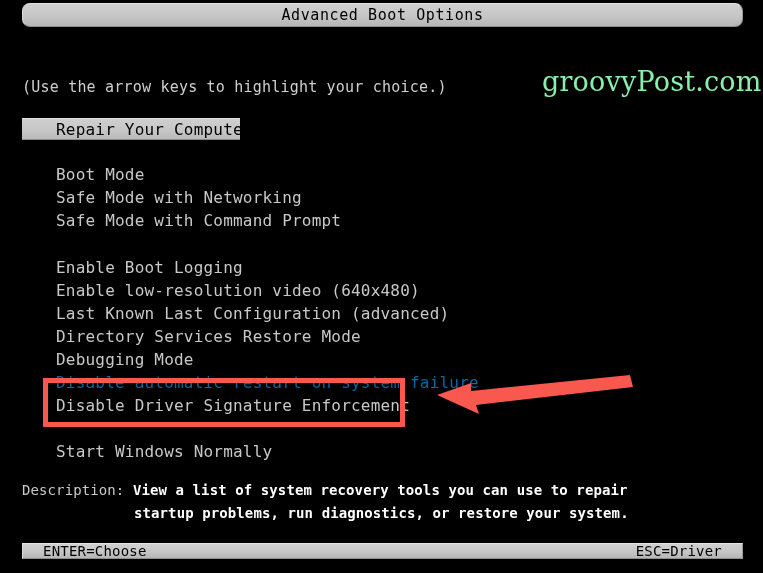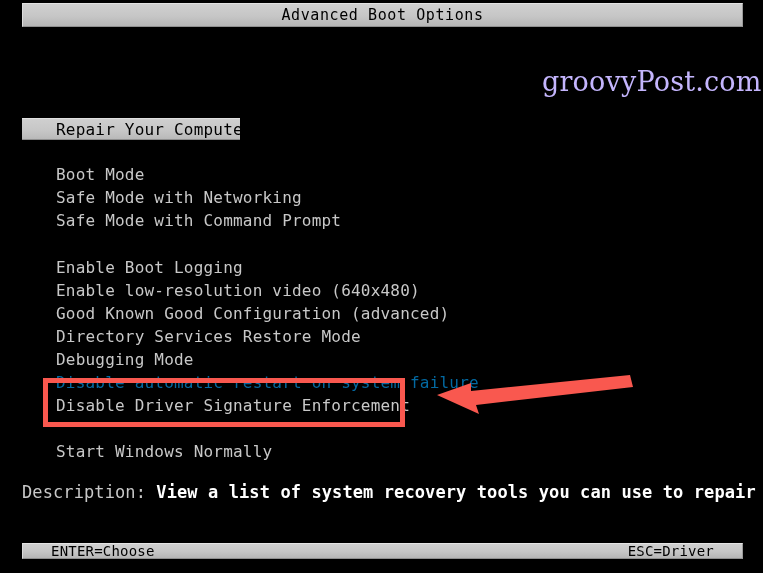--- a/index.html
+++ b/index.html
@@ -25,20 +25,21 @@
     height: 24px;
     background: linear-gradient(to bottom, #d0d0d0 0%, #c6c6c6 55%, #b6b6b6 100%);
     border-top: 1px solid #e2e2e2;
     border-left: 1px solid #dcdcdc;
     border-bottom: 1px solid #8f8f8f;
     border-right: 1px solid #9a9a9a;
     box-sizing: border-box;
     display: flex;
     align-items: center;
     justify-content: center;
+    border-radius: 8px;
   }
   #title-bar .title-text {
     color: #000;
     font-size: 15px;
     letter-spacing: 0.6px;
   }
 
   
   .hdr-line {
     position: absolute;
@@ -118,21 +119,21 @@
     left: 425px;
     top: 366px;
     width: 210px;
     height: 60px;
   }
 
   
   .desc-line {
     position: absolute;
     color: #ffffff;
-    font-size: 17px;
+    font-size: 14px;
     white-space: pre;
     font-weight: bold;
     letter-spacing: 0.1px;
   }
   #desc-line-1 { left: 22px; top: 482px; }
   #desc-line-2 { left: 134px; top: 505px; }
   .desc-label {
     color: #c8c8c8;
     font-weight: normal;
   }
@@ -146,62 +147,64 @@
     height: 16px;
     background: linear-gradient(to bottom, #d0d0d0 0%, #c6c6c6 55%, #b6b6b6 100%);
     border-top: 1px solid #e4e4e4;
     border-left: 1px solid #dcdcdc;
     border-bottom: 1px solid #8f8f8f;
     border-right: 1px solid #9a9a9a;
     box-sizing: border-box;
     display: flex;
     align-items: center;
     justify-content: space-between;
-    padding: 0 28px;
+    padding: 0 20px;
   }
   #status-bar span {
     color: #000;
     font-size: 14px;
     letter-spacing: 0.2px;
   }
 </style>
 </head>
 <body>
 
 <div id="screen">
 
   <div id="title-bar">
     <span class="title-text">Advanced Boot Options</span>
   </div>
 
 
-
-  <div id="watermark" style="color: #c4b5fd;">groovyPost.com</div>
+  <div class="hdr-line" id="hdr-hint">(Use the arrow keys to highlight your choice.)</div>
+
+  <div id="watermark" style="color: #86efac;">groovyPost.com</div>
 
   <div id="menu">
     <div class="menu-item selected" style="top:0px">Repair Your Computer</div>
     <div class="menu-item" style="top: 47px;">Boot Mode</div>
     <div class="menu-item" style="top: 70px;">Safe Mode with Networking</div>
     <div class="menu-item" style="top: 93px;">Safe Mode with Command Prompt</div>
     <div class="menu-item" style="top: 140px;">Enable Boot Logging</div>
     <div class="menu-item" style="top: 163px;">Enable low-resolution video (640x480)</div>
-    <div class="menu-item" style="top: 186px;">Good Known Good Configuration (advanced)</div>
+    <div class="menu-item" style="top: 186px;">Last Known Last Configuration (advanced)</div>
     <div class="menu-item" style="top: 209px;">Directory Services Restore Mode</div>
     <div class="menu-item" style="top: 232px;">Debugging Mode</div>
     <div class="menu-item obscured" style="top: 255px;">Disable automatic restart on system failure</div>
     <div class="menu-item" style="top: 278px;">Disable Driver Signature Enforcement</div>
     <div class="menu-item" style="top: 324px;">Start Windows Normally</div>
   </div>
 
   <div id="highlight-box" style="border-color: rgb(249, 88, 79);"></div>
 
   <svg id="red-arrow" viewBox="0 0 210 60">
     <polygon id="arrow-shape" points="12,29 46,17 46,25 205,9 208,21 51,39 54,48" fill="#f9584f"></polygon>
   </svg>
 
   <div class="desc-line" id="desc-line-1"><span class="desc-label">Description: </span><span>View a list of system recovery tools you can use to repair</span></div>
+  <div class="desc-line" id="desc-line-2">startup problems, run diagnostics, or restore your system.</div>
 
   <div id="status-bar">
     <span>ENTER=Choose</span>
     <span>ESC=Driver</span>
   </div>
 
 </div>
 
 </body></html>

